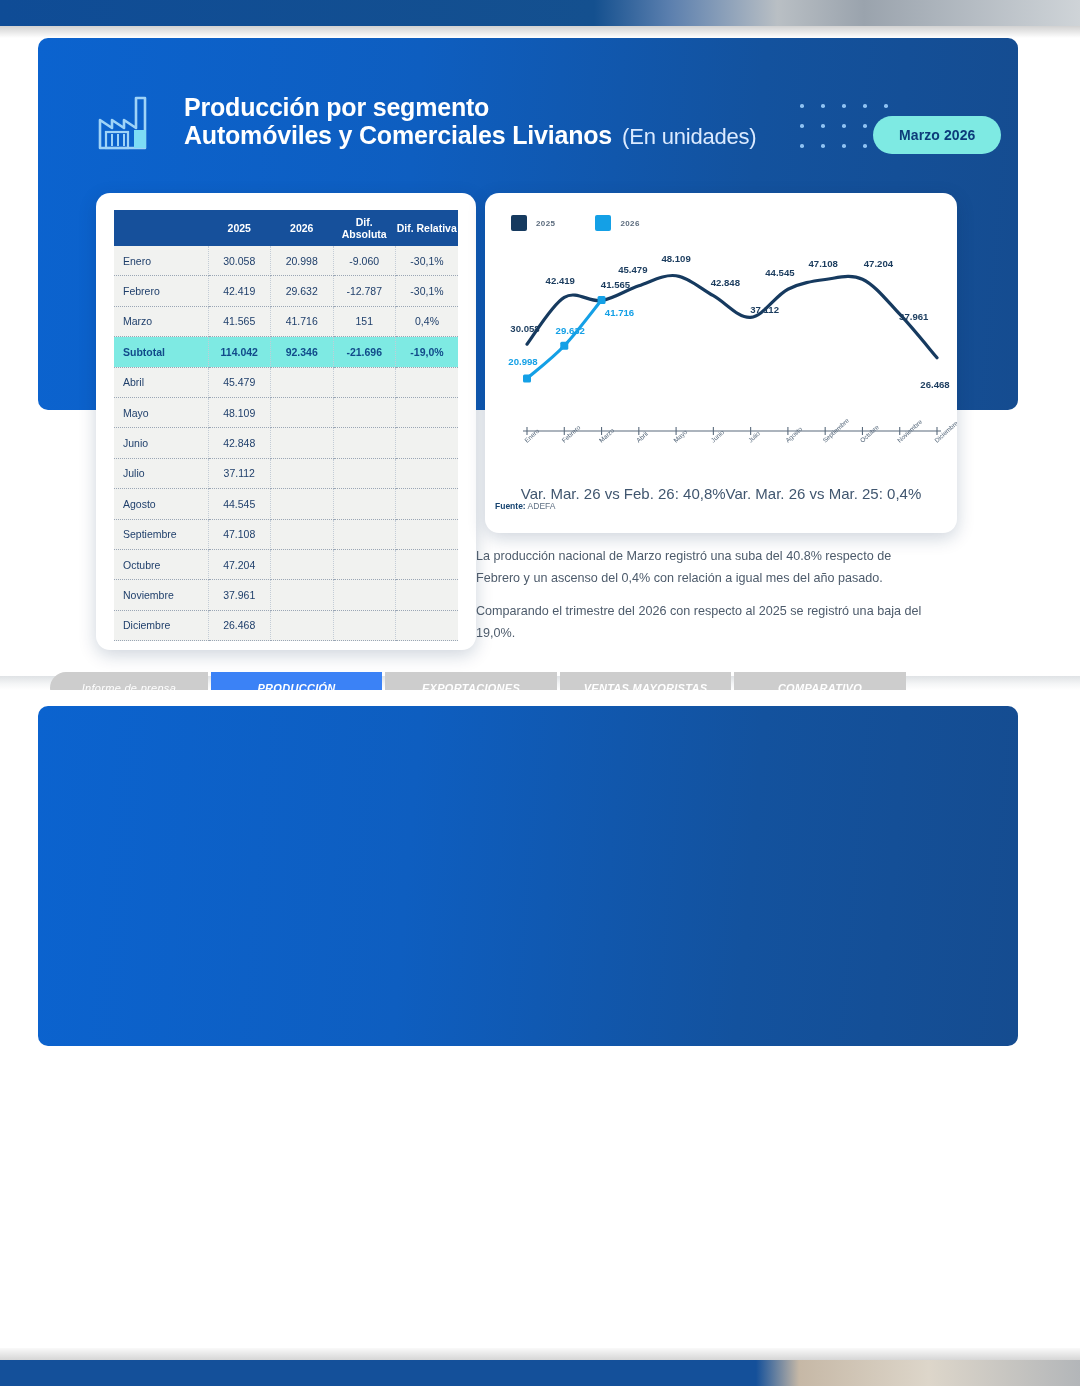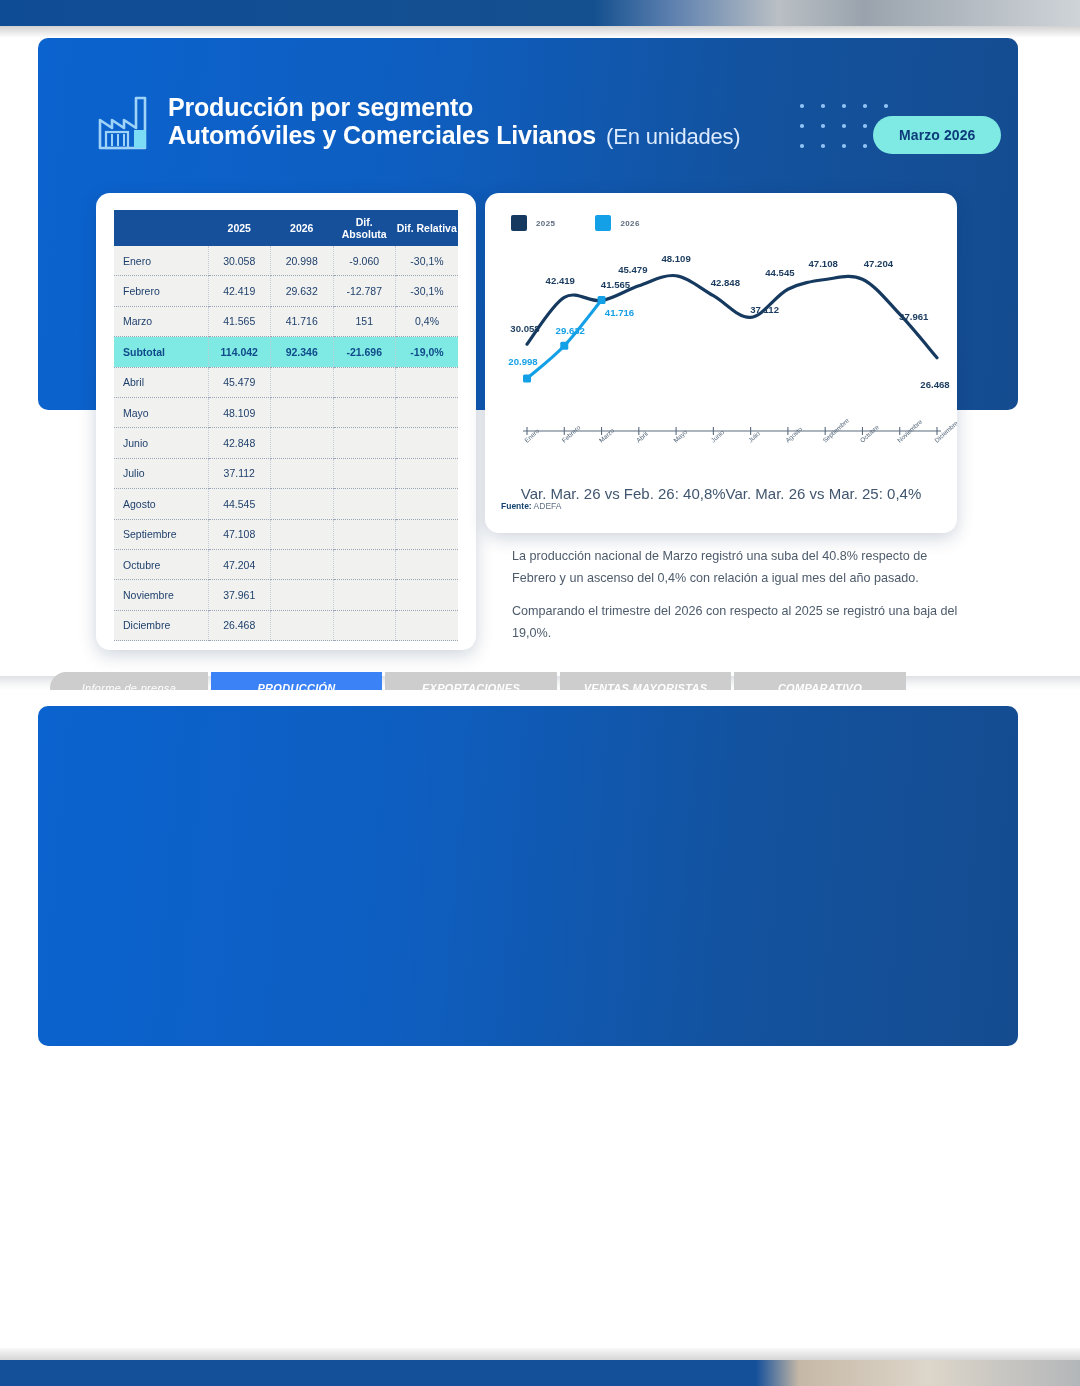--- a/index.html
+++ b/index.html
@@ -26,21 +26,21 @@
   .slide{position:absolute;left:0;width:1080px;background:#fff;}
   .slide1{top:38px;height:638px;}
   .slide2{top:690px;height:658px;}
 
   .bluepanel{position:absolute;left:38px;border-radius:10px;
     background:linear-gradient(95deg,#0b63cf 0%,#0e5ec0 38%,#13529e 72%,#154c90 100%);}
   .s1 .bluepanel{top:0px;width:980px;height:372px;}
   .s2 .bluepanel{top:16px;width:980px;height:340px;}
 
   
-  .hdr{position:absolute;display:flex;align-items:center;}
+  .hdr{position:absolute;display:flex;align-items:center;gap:16px;}
   .s1 .hdr{left:96px;top:52px;}
   .factory{width:72px;height:62px;flex:0 0 auto;}
   .titles{line-height:1.14;}
   .t1{color:#fff;font-size:25px;font-weight:700;letter-spacing:-.2px;}
   .t2{color:#fff;font-size:25px;font-weight:700;letter-spacing:-.2px;display:flex;align-items:baseline;gap:10px;}
   .t2 .sub{font-size:22px;font-weight:400;color:#dbeaff;}
 
   
   .dots{position:absolute;display:grid;grid-template-columns:repeat(5,21px);
     grid-template-rows:repeat(3,20px);}
@@ -72,24 +72,24 @@
 
   
   .chartcard{left:485px;top:155px;width:472px;height:340px;}
   .legend{position:absolute;left:26px;top:22px;display:flex;gap:40px;align-items:center;}
   .legend .li{display:flex;align-items:center;gap:9px;}
   .legend .sw{width:16px;height:16px;border-radius:2px;}
   .legend .lb{font-size:8px;color:#5b6b7d;font-weight:600;letter-spacing:.4px;}
   .axisnote{position:absolute;top:292px;width:100%;display:flex;
     justify-content:center;font-size:15px;color:#40566f;}
   .fuente{position:absolute;left:10px;top:308px;font-size:8.5px;color:#5e6f82;}
-  .fuente b{color:#14426f;margin-left:6px;}
-
-  
-  .para{position:absolute;left:512px;top:508px;width:456px;
+  .fuente b{color:#14426f;}
+
+  
+  .para{position:absolute;left:476px;top:508px;width:456px;
     font-size:12.6px;color:#4d5b6b;line-height:1.74;}
   .para p{margin:0 0 11px;}
 
   
   .nav{position:absolute;left:50px;width:965px;height:32px;display:flex;gap:3px;}
   .s1 .nav{top:634px;}
   .nav .item{flex:1;background:#cdcdcd;color:#fff;display:flex;align-items:center;
     justify-content:center;font-size:11px;font-style:italic;font-weight:700;letter-spacing:.3px;}
   .nav .item.first{flex:.92;border-radius:16px 0 0 16px;font-weight:400;}
   .nav .item.active{background:#3b82f6;}

